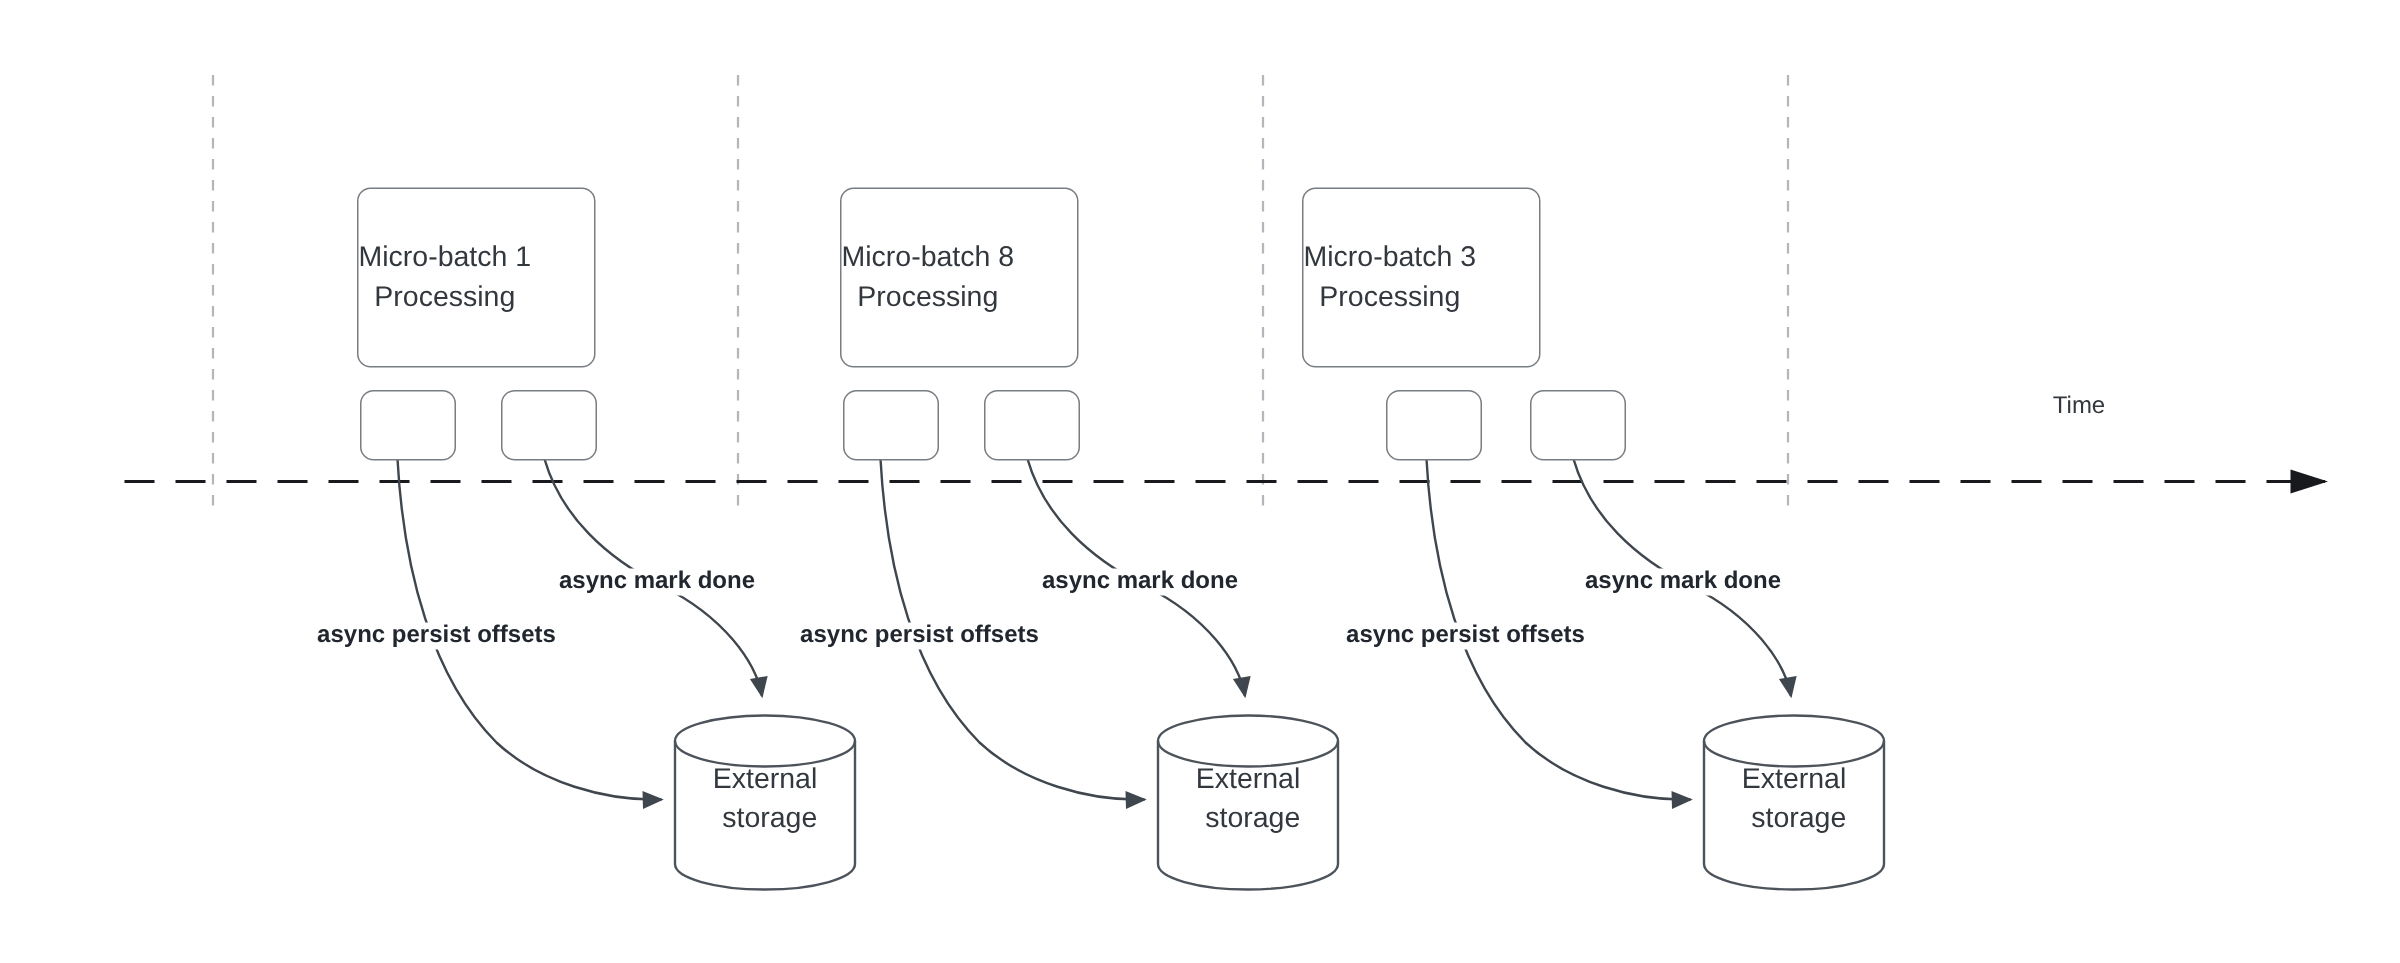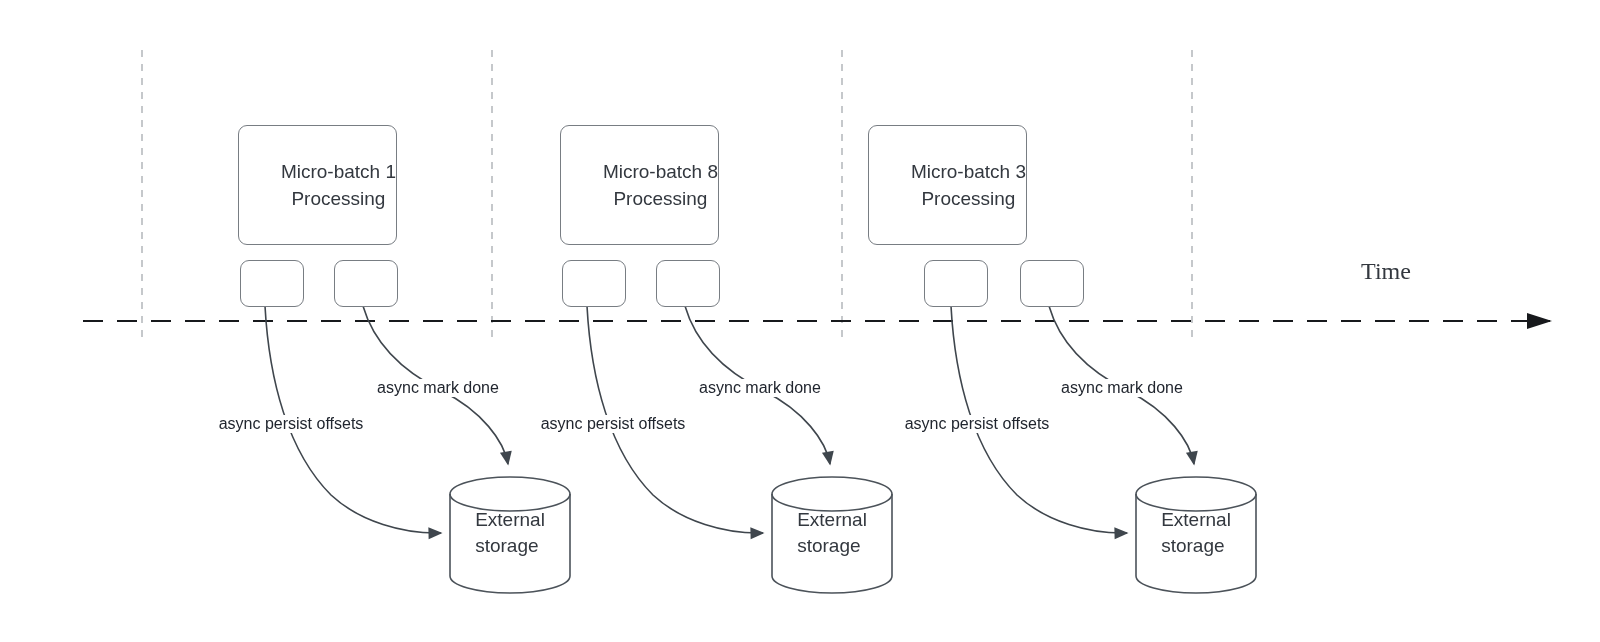--- a/index.html
+++ b/index.html
@@ -26,62 +26,61 @@
   .mb-box {
     position: absolute;
     top: 125px;
     width: 157px;
     height: 118px;
     border: 1.5px solid var(--shape-border, #787d83);
     border-radius: 9px;
     background: #ffffff;
     display: flex;
     align-items: center;
-    justify-content: flex-end;
+    justify-content: flex-start;
     text-align: center;
     font-size: 19px;
     line-height: 27px;
     color: var(--text, #33383f);
     white-space: pre-line;
   }
   .sm-box {
     position: absolute;
     top: 260px;
     width: 62px;
     height: 45px;
     border: 1.5px solid var(--shape-border, #787d83);
     border-radius: 9px;
     background: #ffffff;
   }
   .edge-label {
     position: absolute;
     transform: translate(-50%, -50%);
     font-size: 16px;
-    font-weight: normal;
+    font-weight: bold;
     color: var(--label-text, #21262f);
     background: #ffffff;
     padding: 0 2px;
     white-space: nowrap;
   }
   .storage-label {
     position: absolute;
     transform: translate(-50%, -50%);
-    text-align: left;
+    text-align: right;
     font-size: 19px;
     line-height: 26px;
     color: var(--text, #33383f);
     white-space: pre-line;
   }
   .time-label {
     position: absolute;
     transform: translate(-50%, -50%);
-    font-size: 24px;
+    font-size: 16px;
     color: var(--text, #33383f);
     white-space: nowrap;
-    font-family: Liberation Serif, serif;
   }
 </style>
 </head>
 <body>
 
 <div class="canvas">
 
   <svg class="layer" width="1600" height="642" viewBox="0 0 1600 642">
     <defs>
       <marker id="ah" markerUnits="userSpaceOnUse" markerWidth="16" markerHeight="14" refX="13.5" refY="7" orient="auto">

